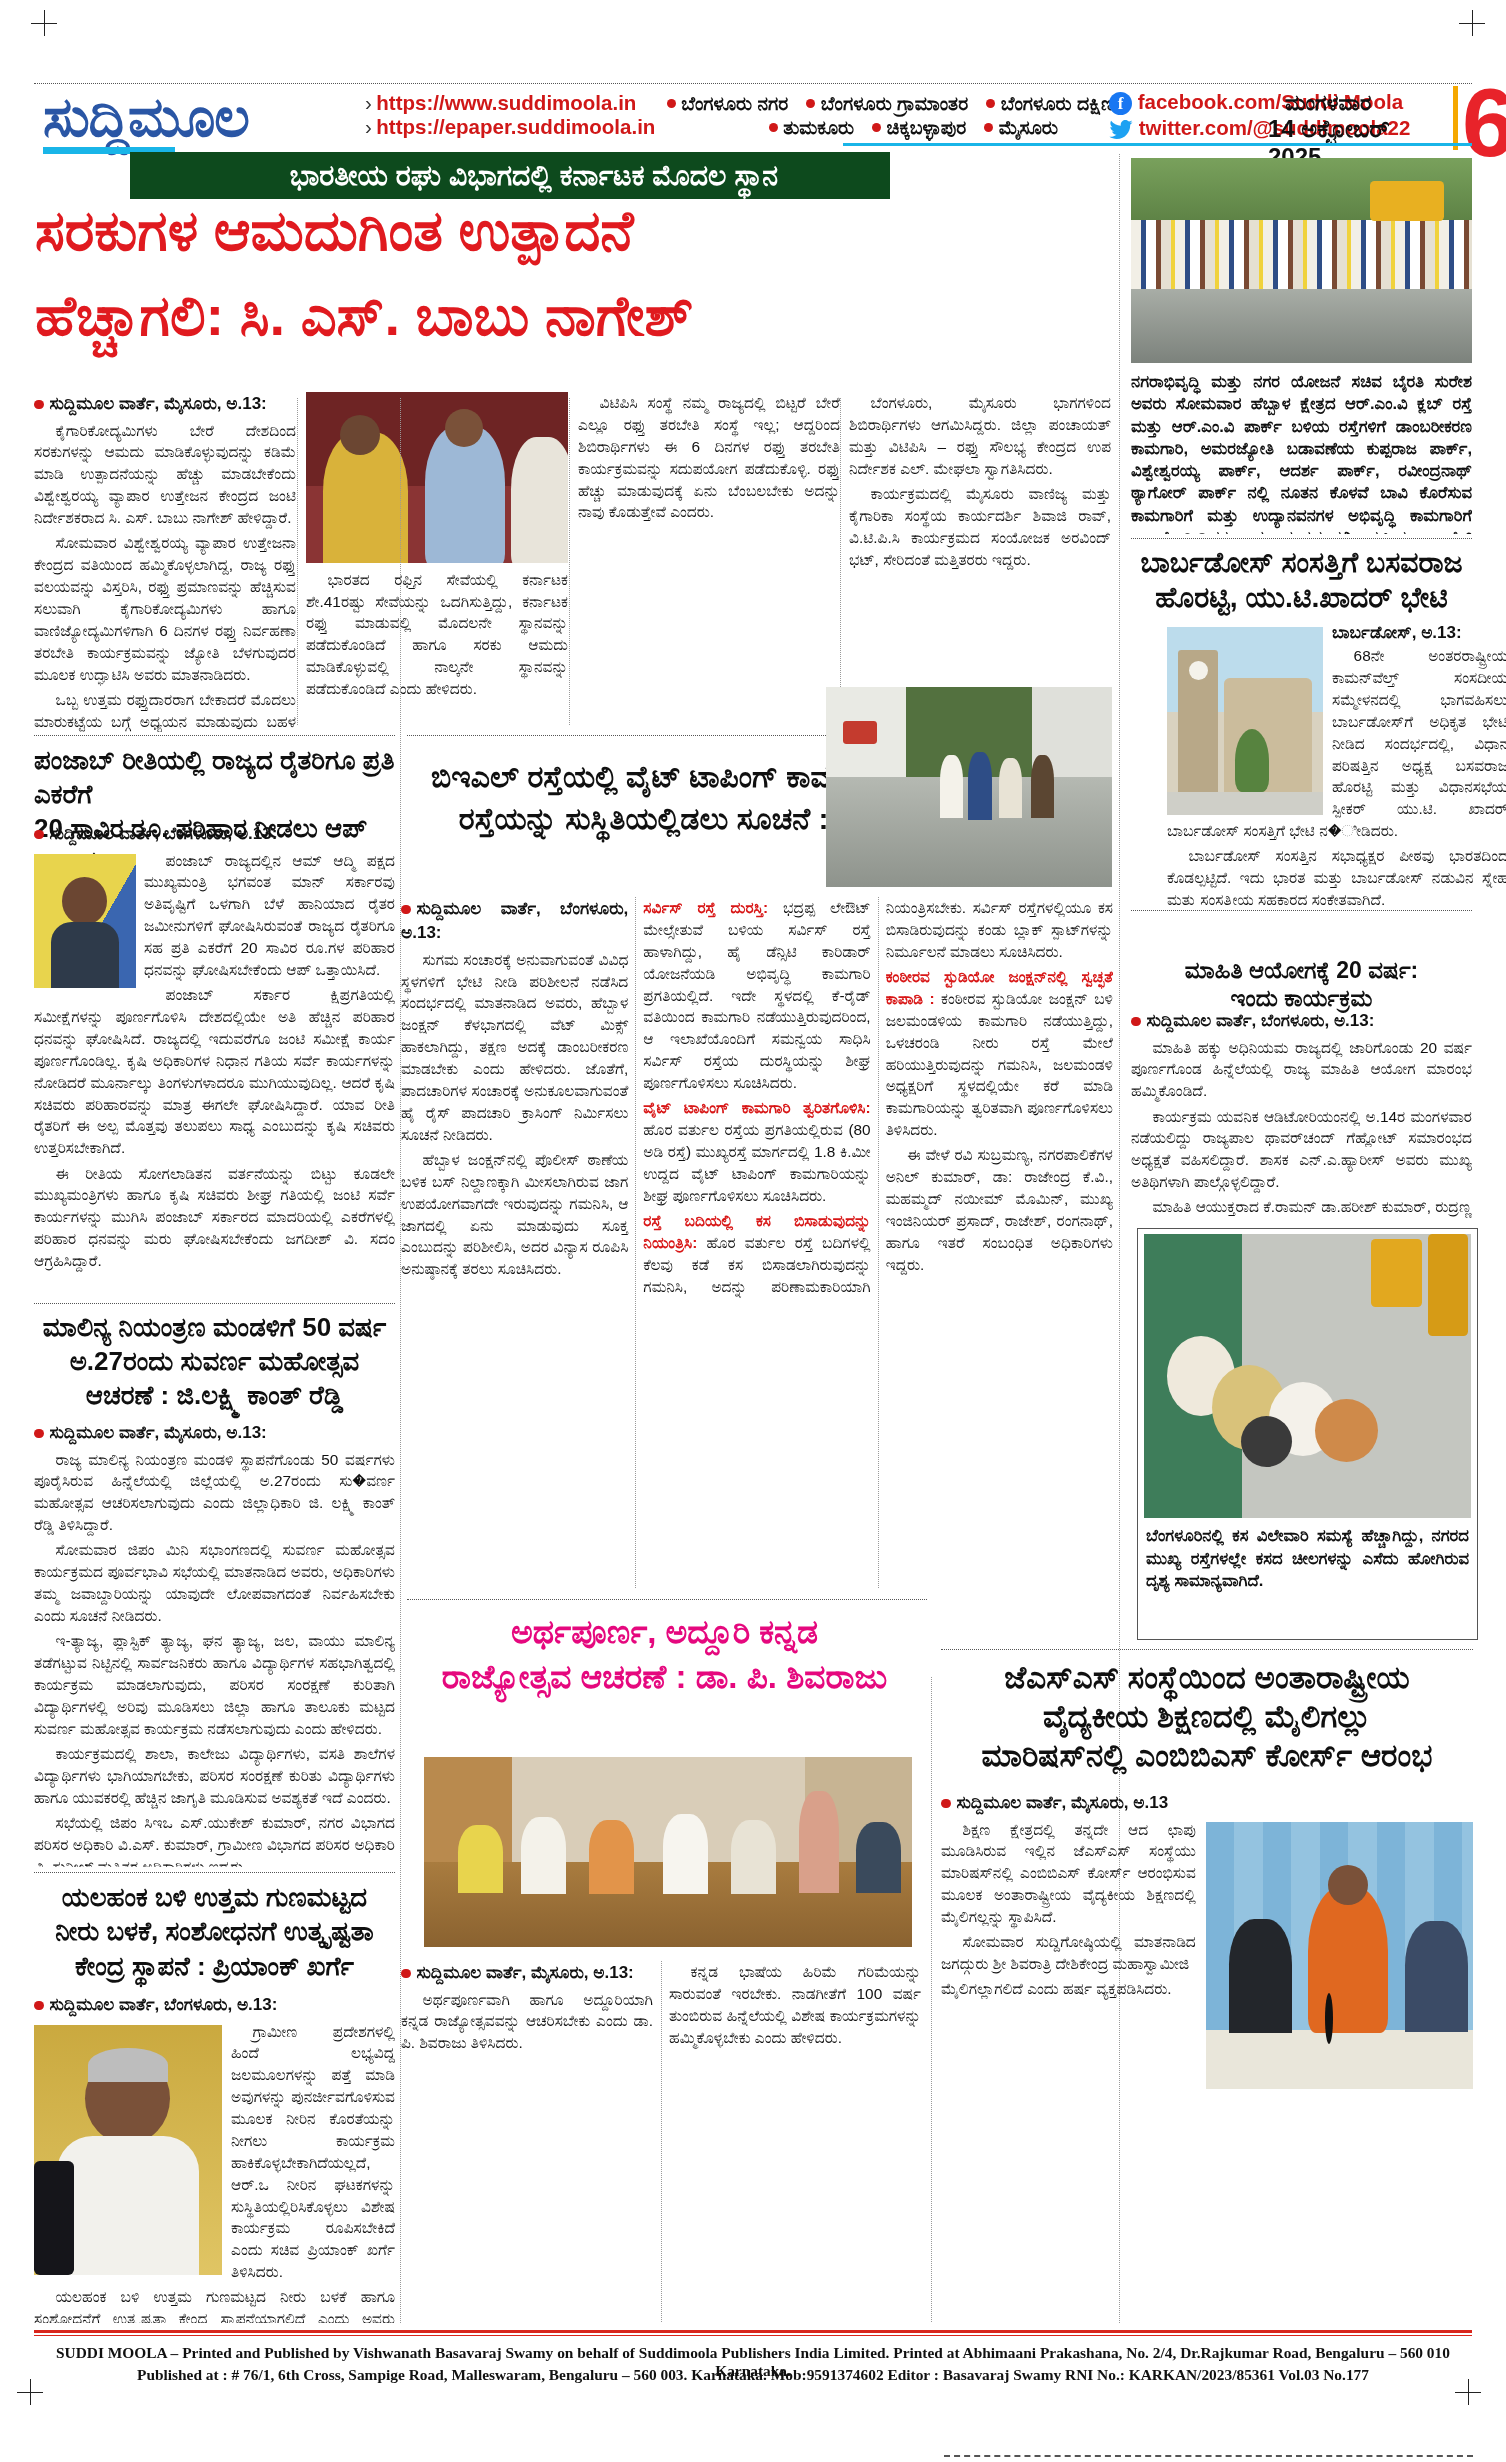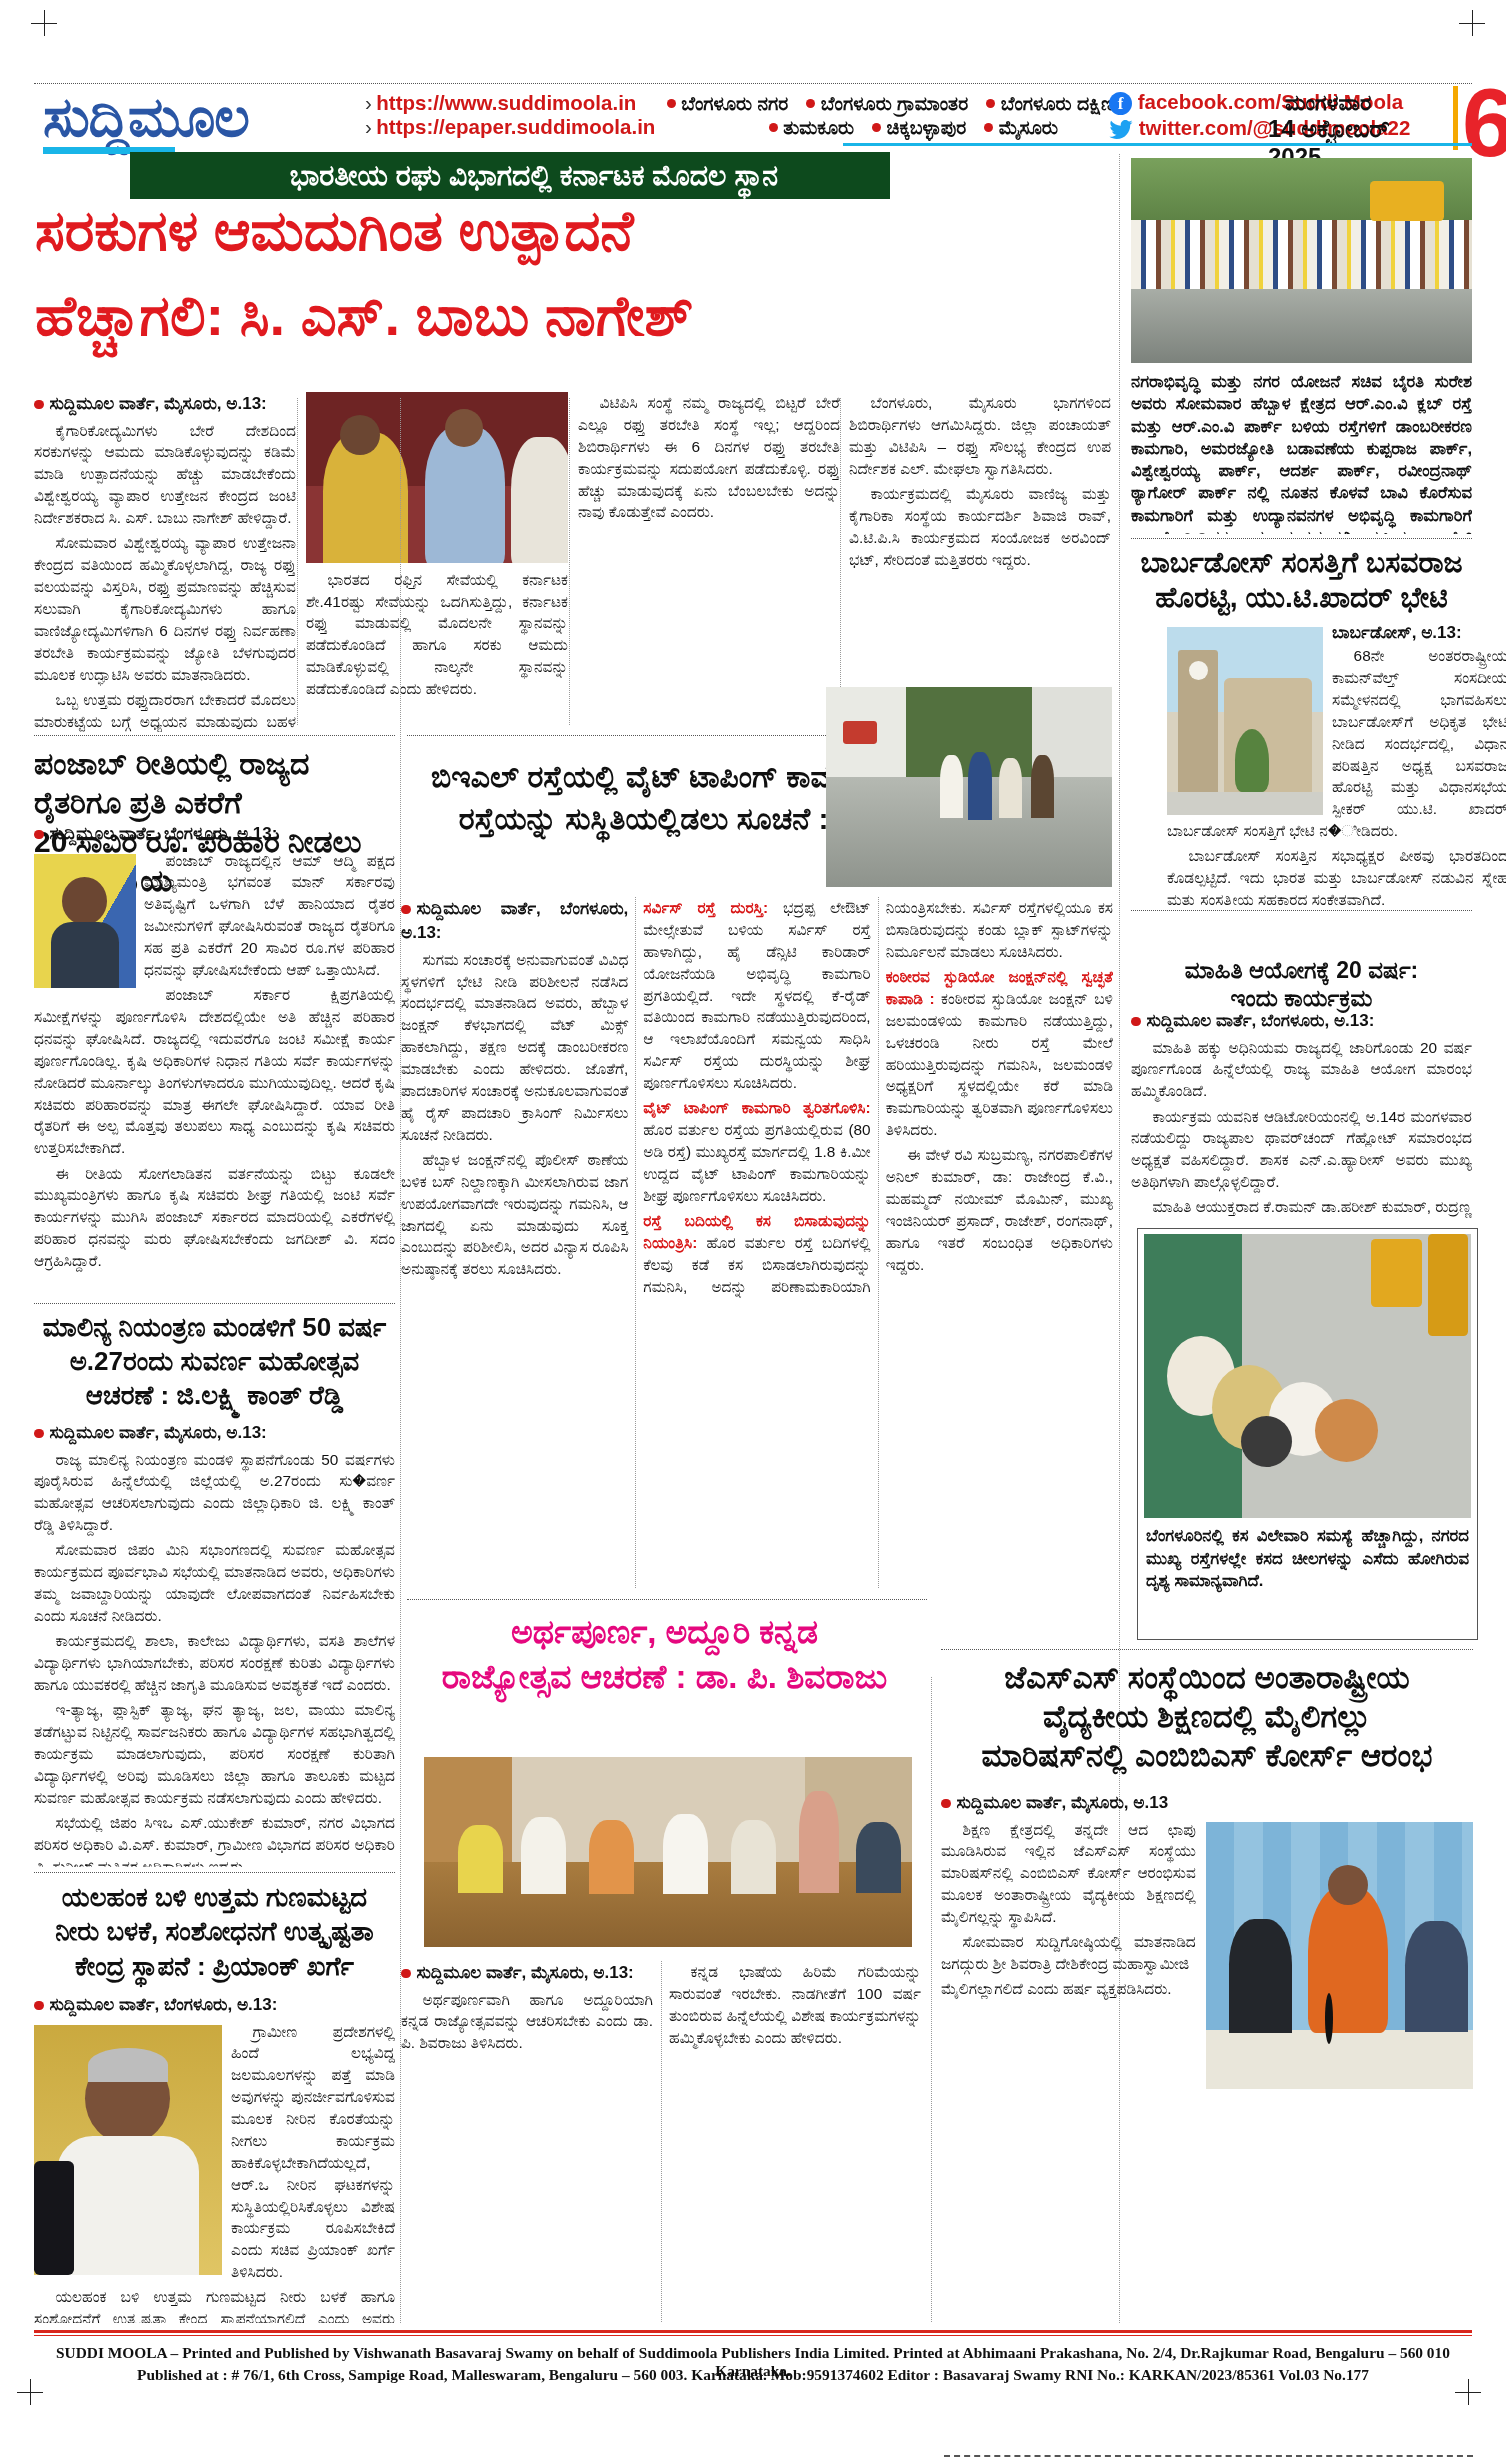--- a/index.html
+++ b/index.html
@@ -189,21 +189,21 @@
       <div class="blob" style="left:97px;top:182px;width:51px;height:51px;background:#3a3a3a;"></div>
       <div class="blob" style="left:227px;top:5.7px;width:51px;height:68px;background:#e2a81f;border-radius:4.5px;"></div>
       <div class="blob" style="left:284px;top:0;width:40px;height:102px;background:#d69b16;border-radius:4.5px;"></div>
     </div>
     <div class="caption" style="padding:6.8px 8px;height:97px;overflow:hidden;">ಬೆಂಗಳೂರಿನಲ್ಲಿ ಕಸ ವಿಲೇವಾರಿ ಸಮಸ್ಯೆ ಹೆಚ್ಚಾಗಿದ್ದು, ನಗರದ ಮುಖ್ಯ ರಸ್ತೆಗಳಲ್ಲೇ ಕಸದ ಚೀಲಗಳನ್ನು ಎಸೆದು ಹೋಗಿರುವ ದೃಶ್ಯ ಸಾಮಾನ್ಯವಾಗಿದೆ.</div>
   </div>
 
   <div class="abs vrule" style="left:400px;top:398px;height:1925px;"></div>
 
   <div class="abs hrule" style="left:34px;top:735px;width:361px;"></div>
-  <div class="abs headline" style="left:34px;top:744px;width:361px;font-size:30px;text-align:left;line-height:1.3;">
+  <div class="abs headline" style="left:34px;top:744px;width:361px;font-size:26px;text-align:left;line-height:1.3;">
     <div>ಪಂಜಾಬ್ ರೀತಿಯಲ್ಲಿ ರಾಜ್ಯದ ರೈತರಿಗೂ ಪ್ರತಿ ಎಕರೆಗೆ</div>
     <div>20 ಸಾವಿರ ರೂ. ಪರಿಹಾರ ನೀಡಲು ಆಪ್ ಒತ್ತಾಯ</div>
   </div>
   <div class="abs bodytext" style="left:34px;top:822px;width:361px;height:478px;overflow:hidden;">
     <p class="dateline noind"><span class="dot"></span><span>ಸುದ್ದಿಮೂಲ ವಾರ್ತೆ, ಬೆಂಗಳೂರು, ಅ.13:</span></p>
     <div class="photo" style="position:relative;float:left;width:102px;height:134px;margin:4.5px 8px 3.4px 0;background:linear-gradient(120deg,#e8d44d 0 60%, #3a66b0 60% 100%);">
       <div class="blob" style="left:28.4px;top:23px;width:45px;height:48px;background:#6b4632;"></div>
       <div class="blob" style="left:17px;top:68px;width:68px;height:68px;background:#2e3a4a;border-radius:30% 30% 0 0;"></div>
     </div>
     <div>
@@ -217,22 +217,22 @@
   <div class="abs headline" style="left:34px;top:1311px;width:361px;font-size:26px;line-height:1.3;">
     <div>ಮಾಲಿನ್ಯ ನಿಯಂತ್ರಣ ಮಂಡಳಿಗೆ 50 ವರ್ಷ</div>
     <div>ಅ.27ರಂದು ಸುವರ್ಣ ಮಹೋತ್ಸವ</div>
     <div>ಆಚರಣೆ : ಜಿ.ಲಕ್ಷ್ಮಿ ಕಾಂತ್ ರೆಡ್ಡಿ</div>
   </div>
   <div class="abs bodytext" style="left:34px;top:1421px;width:361px;height:446px;overflow:hidden;">
     <p class="dateline noind"><span class="dot"></span><span>ಸುದ್ದಿಮೂಲ ವಾರ್ತೆ, ಮೈಸೂರು, ಅ.13:</span></p>
     <div>
         <p>ರಾಜ್ಯ ಮಾಲಿನ್ಯ ನಿಯಂತ್ರಣ ಮಂಡಳಿ ಸ್ಥಾಪನೆಗೊಂಡು 50 ವರ್ಷಗಳು ಪೂರೈಸಿರುವ ಹಿನ್ನೆಲೆಯಲ್ಲಿ ಜಿಲ್ಲೆಯಲ್ಲಿ ಅ.27ರಂದು ಸು�ವರ್ಣ ಮಹೋತ್ಸವ ಆಚರಿಸಲಾಗುವುದು ಎಂದು ಜಿಲ್ಲಾಧಿಕಾರಿ ಜಿ. ಲಕ್ಷ್ಮಿ ಕಾಂತ್ ರೆಡ್ಡಿ ತಿಳಿಸಿದ್ದಾರೆ.</p>
         <p>ಸೋಮವಾರ ಜಿಪಂ ಮಿನಿ ಸಭಾಂಗಣದಲ್ಲಿ ಸುವರ್ಣ ಮಹೋತ್ಸವ ಕಾರ್ಯಕ್ರಮದ ಪೂರ್ವಭಾವಿ ಸಭೆಯಲ್ಲಿ ಮಾತನಾಡಿದ ಅವರು, ಅಧಿಕಾರಿಗಳು ತಮ್ಮ ಜವಾಬ್ದಾರಿಯನ್ನು ಯಾವುದೇ ಲೋಪವಾಗದಂತೆ ನಿರ್ವಹಿಸಬೇಕು ಎಂದು ಸೂಚನೆ ನೀಡಿದರು.</p>
+        <p>ಇ-ತ್ಯಾಜ್ಯ, ಪ್ಲಾಸ್ಟಿಕ್ ತ್ಯಾಜ್ಯ, ಘನ ತ್ಯಾಜ್ಯ, ಜಲ, ವಾಯು ಮಾಲಿನ್ಯ ತಡೆಗಟ್ಟುವ ನಿಟ್ಟಿನಲ್ಲಿ ಸಾರ್ವಜನಿಕರು ಹಾಗೂ ವಿದ್ಯಾರ್ಥಿಗಳ ಸಹಭಾಗಿತ್ವದಲ್ಲಿ ಕಾರ್ಯಕ್ರಮ ಮಾಡಲಾಗುವುದು, ಪರಿಸರ ಸಂರಕ್ಷಣೆ ಕುರಿತಾಗಿ ವಿದ್ಯಾರ್ಥಿಗಳಲ್ಲಿ ಅರಿವು ಮೂಡಿಸಲು ಜಿಲ್ಲಾ ಹಾಗೂ ತಾಲೂಕು ಮಟ್ಟದ ಸುವರ್ಣ ಮಹೋತ್ಸವ ಕಾರ್ಯಕ್ರಮ ನಡೆಸಲಾಗುವುದು ಎಂದು ಹೇಳಿದರು.</p>
         <p>ಕಾರ್ಯಕ್ರಮದಲ್ಲಿ ಶಾಲಾ, ಕಾಲೇಜು ವಿದ್ಯಾರ್ಥಿಗಳು, ವಸತಿ ಶಾಲೆಗಳ ವಿದ್ಯಾರ್ಥಿಗಳು ಭಾಗಿಯಾಗಬೇಕು, ಪರಿಸರ ಸಂರಕ್ಷಣೆ ಕುರಿತು ವಿದ್ಯಾರ್ಥಿಗಳು ಹಾಗೂ ಯುವಕರಲ್ಲಿ ಹೆಚ್ಚಿನ ಜಾಗೃತಿ ಮೂಡಿಸುವ ಅವಶ್ಯಕತೆ ಇದೆ ಎಂದರು.</p>
-        <p>ಇ-ತ್ಯಾಜ್ಯ, ಪ್ಲಾಸ್ಟಿಕ್ ತ್ಯಾಜ್ಯ, ಘನ ತ್ಯಾಜ್ಯ, ಜಲ, ವಾಯು ಮಾಲಿನ್ಯ ತಡೆಗಟ್ಟುವ ನಿಟ್ಟಿನಲ್ಲಿ ಸಾರ್ವಜನಿಕರು ಹಾಗೂ ವಿದ್ಯಾರ್ಥಿಗಳ ಸಹಭಾಗಿತ್ವದಲ್ಲಿ ಕಾರ್ಯಕ್ರಮ ಮಾಡಲಾಗುವುದು, ಪರಿಸರ ಸಂರಕ್ಷಣೆ ಕುರಿತಾಗಿ ವಿದ್ಯಾರ್ಥಿಗಳಲ್ಲಿ ಅರಿವು ಮೂಡಿಸಲು ಜಿಲ್ಲಾ ಹಾಗೂ ತಾಲೂಕು ಮಟ್ಟದ ಸುವರ್ಣ ಮಹೋತ್ಸವ ಕಾರ್ಯಕ್ರಮ ನಡೆಸಲಾಗುವುದು ಎಂದು ಹೇಳಿದರು.</p>
         <p>ಸಭೆಯಲ್ಲಿ ಜಿಪಂ ಸಿಇಒ ಎಸ್.ಯುಕೇಶ್ ಕುಮಾರ್, ನಗರ ವಿಭಾಗದ ಪರಿಸರ ಅಧಿಕಾರಿ ವಿ.ಎಸ್. ಕುಮಾರ್, ಗ್ರಾಮೀಣ ವಿಭಾಗದ ಪರಿಸರ ಅಧಿಕಾರಿ ವಿ. ಸುನೀಲ್ ಮತ್ತಿತರ ಅಧಿಕಾರಿಗಳು ಇದ್ದರು.</p>
       </div>
   </div>
 
   <div class="abs hrule" style="left:34px;top:1872px;width:361px;"></div>
   <div class="abs headline" style="left:34px;top:1880px;width:361px;font-size:26px;line-height:1.32;">
     <div>ಯಲಹಂಕ ಬಳಿ ಉತ್ತಮ ಗುಣಮಟ್ಟದ</div>
     <div>ನೀರು ಬಳಕೆ, ಸಂಶೋಧನಗೆ ಉತ್ಕೃಷ್ಟತಾ</div>
     <div>ಕೇಂದ್ರ ಸ್ಥಾಪನೆ : ಪ್ರಿಯಾಂಕ್ ಖರ್ಗೆ</div>
   </div>

